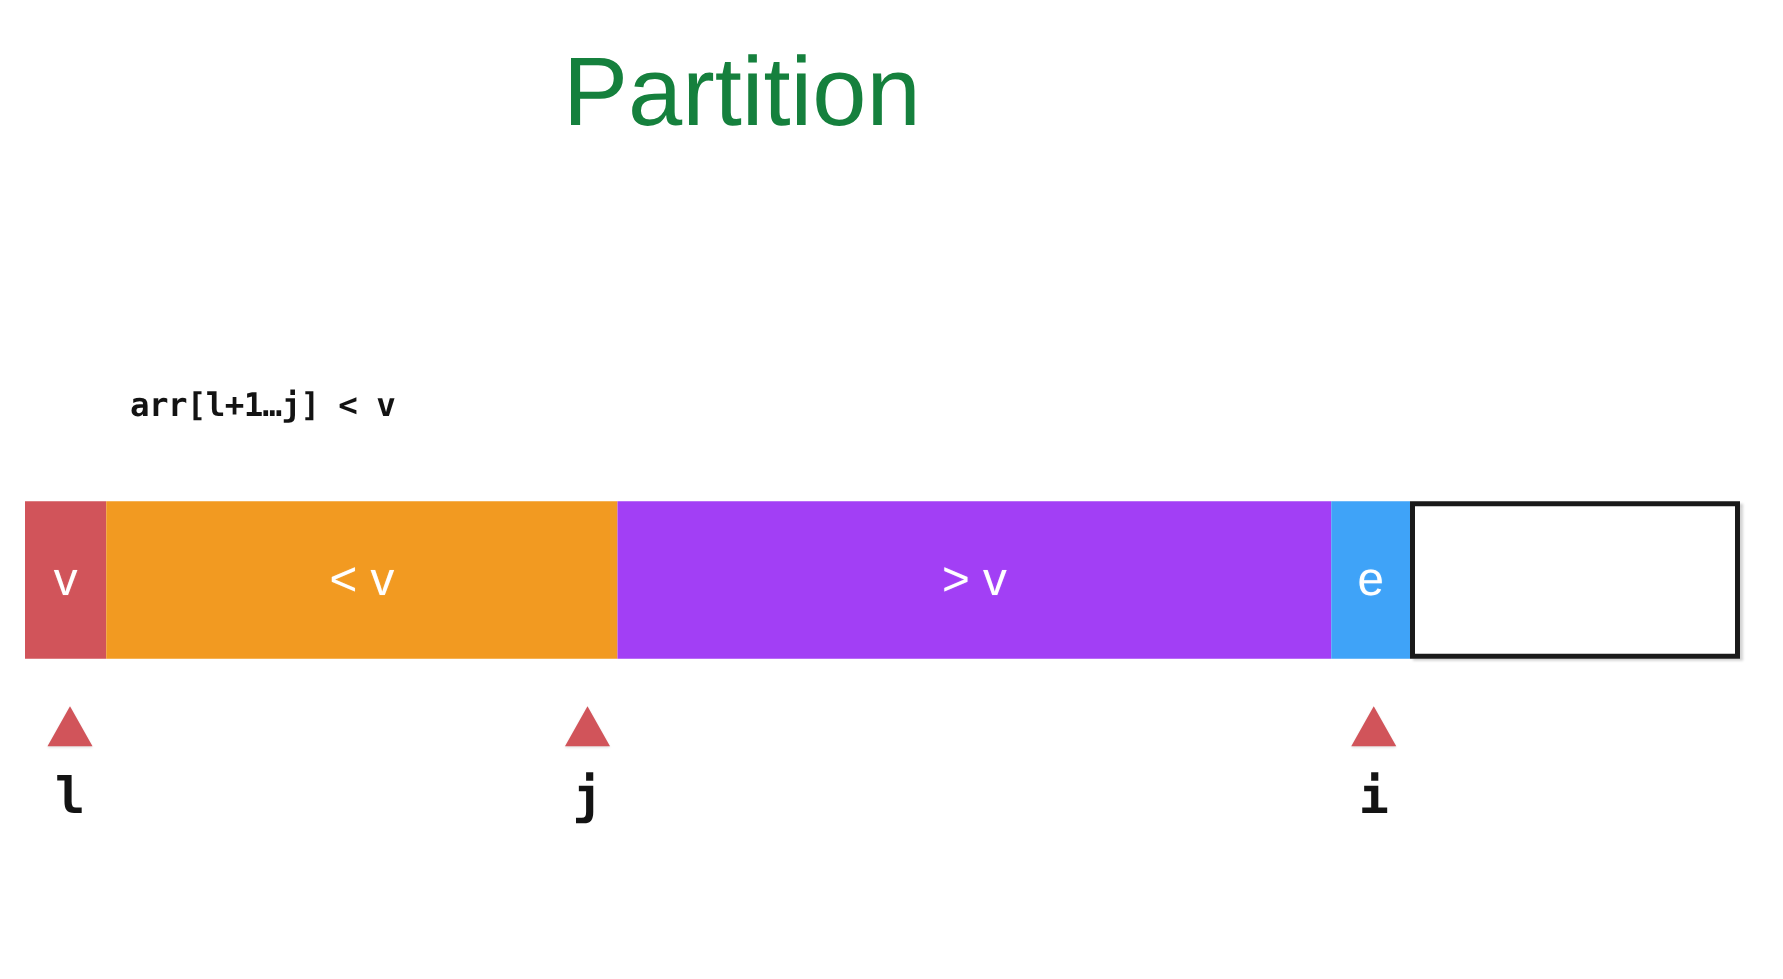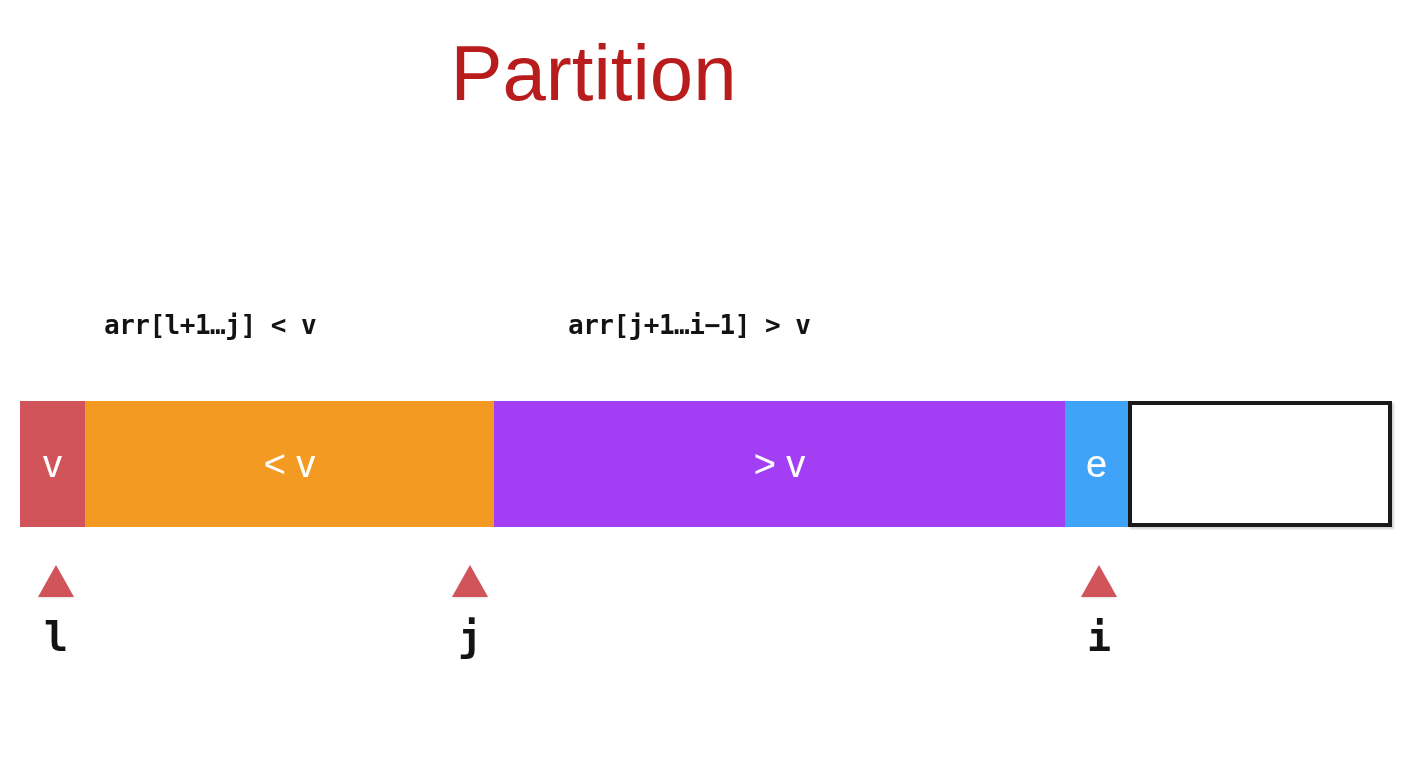--- a/index.html
+++ b/index.html
@@ -25,21 +25,21 @@
     position: absolute;
     left: 0;
     top: 34px;
     width: 1187px;
     text-align: center;
     font-family: "Liberation Sans", sans-serif;
     font-size: 78px;
     font-weight: 400;
     line-height: 1.0;
     letter-spacing: 0px;
-    color: #b91c1c;
+    color: #15803d;
     white-space: nowrap;
   }
 
   
   .annotations {
     position: absolute;
     left: 0;
     top: 310px;
     width: 1426px;
     height: 60px;
@@ -146,21 +146,20 @@
 </style>
 </head>
 <body>
 
 <div class="slide">
 
   <div class="title">Partition</div>
 
   <div class="annotations">
     <div class="annot annot-left">arr[l+1…j] &lt; v</div>
-    <div class="annot annot-right">arr[j+1…i−1] &gt; v</div>
   </div>
 
   <div class="bar">
     <div class="seg seg-pivot">v</div>
     <div class="seg seg-less">&lt; v</div>
     <div class="seg seg-greater">&gt; v</div>
     <div class="seg seg-current">e</div>
     <div class="seg seg-unseen"></div>
   </div>
 

